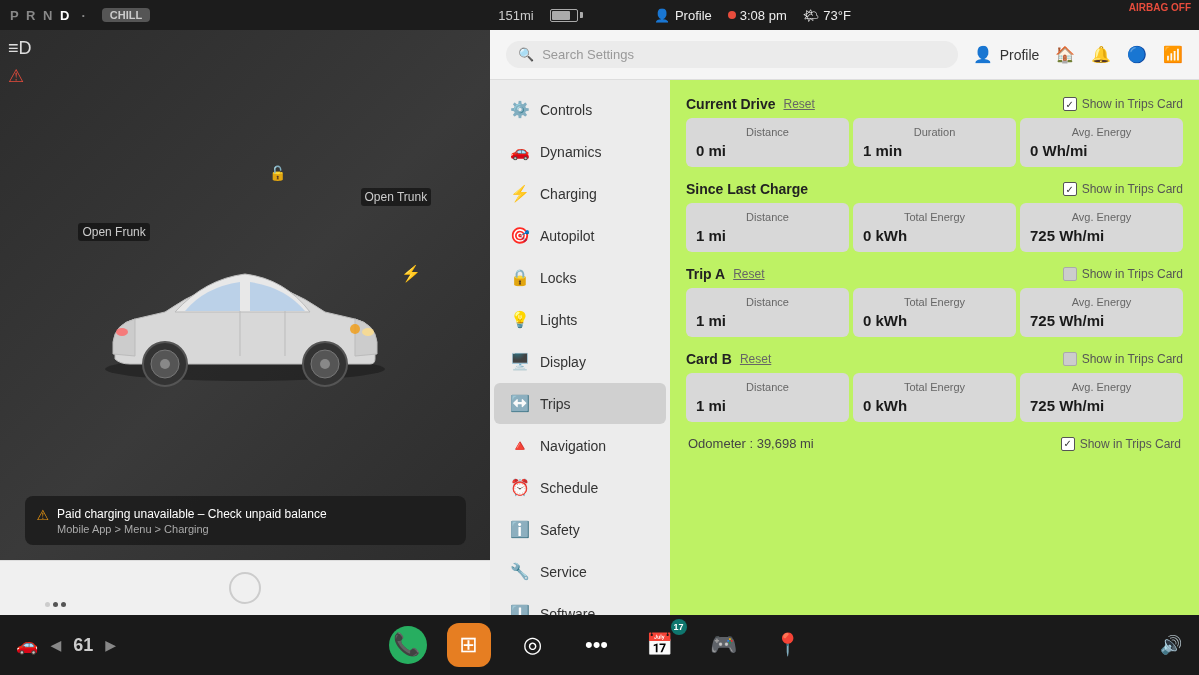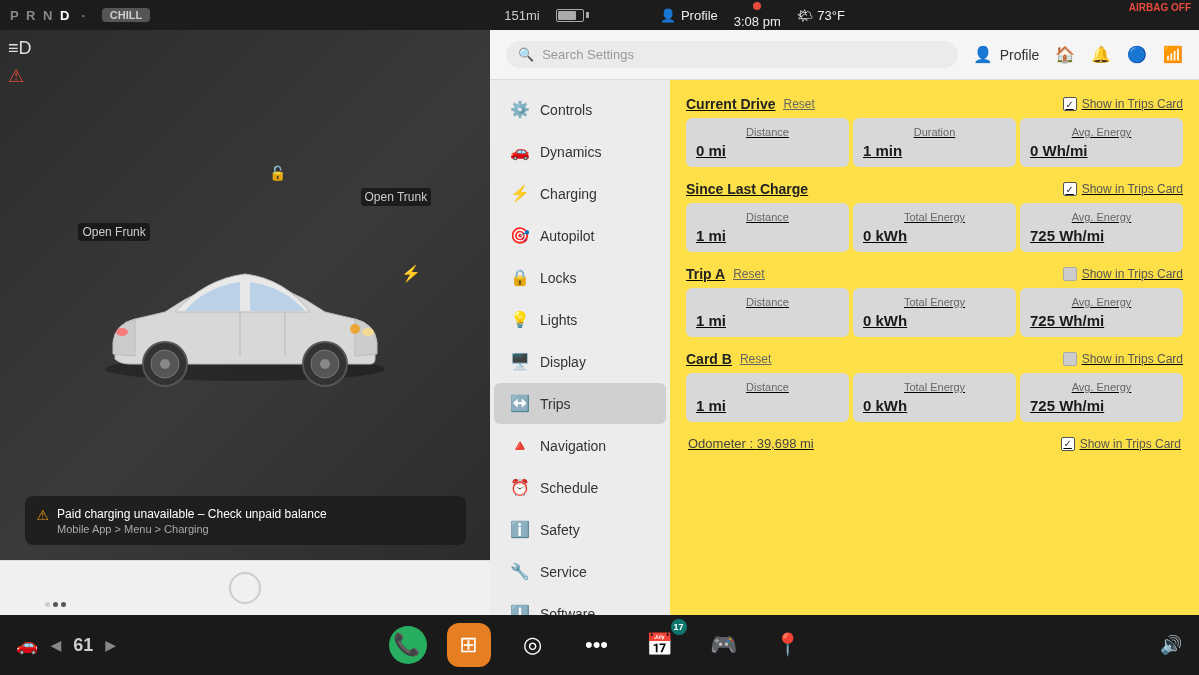--- a/index.html
+++ b/index.html
@@ -246,24 +246,23 @@
     }
     .sidebar-item.active {
       background: #d0d0d0;
       font-weight: 500;
     }
     .sidebar-icon { font-size: 16px; color: #555; width: 20px; text-align: center; }
 
     
     .settings-content {
       flex: 1;
-      background: #fde047;
+      background: #bef264;
       padding: 16px;
       overflow-y: auto;
-      text-decoration: underline;
     }
 
     
     .trip-section {
       margin-bottom: 14px;
     }
     .trip-section-header {
       display: flex;
       align-items: center;
       gap: 8px;
@@ -526,21 +525,21 @@
       <span class="battery-rect">
           <span class="battery-fill"></span>
         </span>
         <span class="battery-tip"></span>
     </span>
     <span style="width:40px;"></span>
     <span style="color:#eee; font-size:13px; display:flex; align-items:center; gap:4px;">
       <span>👤</span>
       <span>Profile</span>
     </span>
-    <span style="display:flex; align-items:center; gap:4px;flex-direction:column;">
+    <span style="display:flex; align-items:center; gap:4px;">
       <span class="rec-dot"></span>
       <span class="time-temp">3:08 pm</span>
     </span>
     <span style="display:flex; align-items:center; gap:4px;">
       <span>🌤</span>
       <span class="time-temp">73°F</span>
     </span>
   </div>
   <div class="airbag-off">AIRBAG OFF</div>
 </div>

